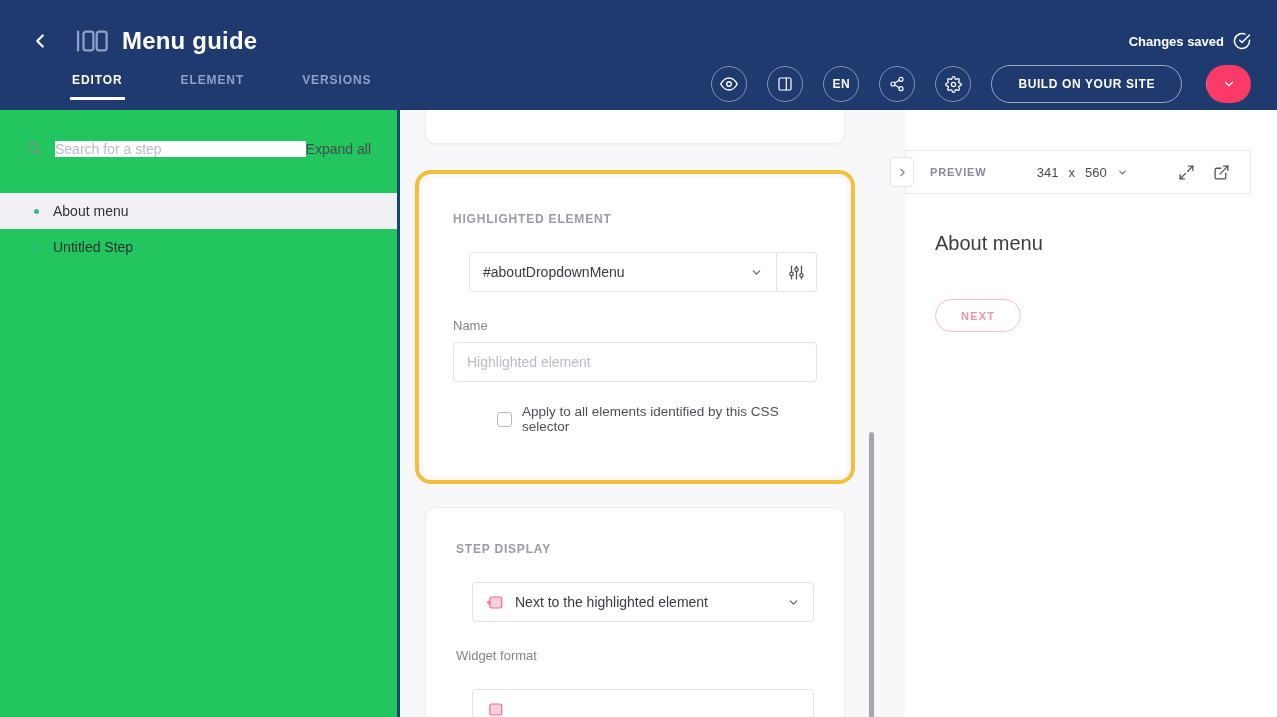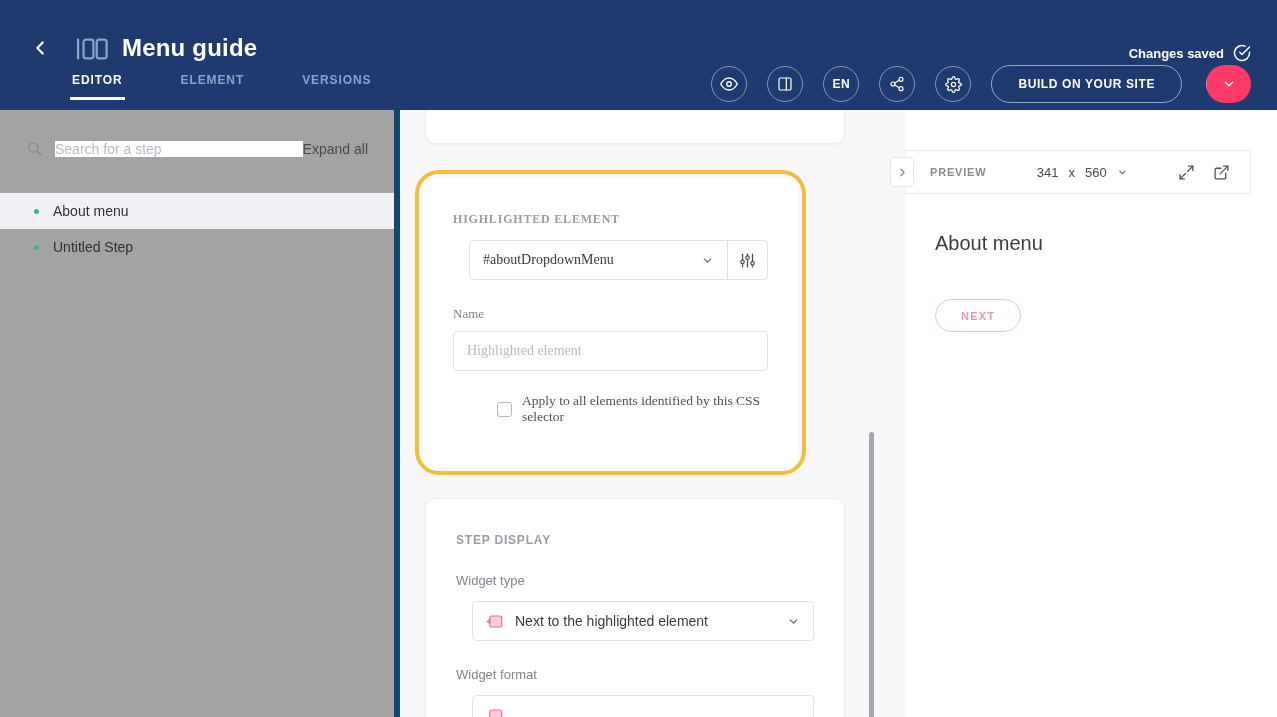--- a/index.html
+++ b/index.html
@@ -2,21 +2,21 @@
 <html><head>
 <meta charset="utf-8">
 <style>
   *{margin:0;padding:0;box-sizing:border-box;}
   html,body{width:1277px;height:717px;}
   body{font-family:"Liberation Sans",sans-serif;background:#fff;}
   .app{width:1277px;height:717px;display:flex;flex-direction:column;overflow:hidden;background:#fff;position:relative;}
 
   
   .topbar{height:110px;background:#1f3a6e;color:#fff;flex:0 0 auto;padding:0 26px;}
-  .topbar-row1{display:flex;align-items:flex-end;height:62px;padding-top:20px;}
+  .topbar-row1{display:flex;align-items:center;height:62px;padding-top:20px;}
   .back-btn{width:28px;height:28px;display:flex;align-items:center;justify-content:center;cursor:pointer;}
   .logo{margin-left:22px;display:flex;align-items:center;}
   .app-title{margin-left:14px;font-size:24px;font-weight:600;letter-spacing:.2px;}
   .saved{margin-left:auto;display:flex;align-items:center;gap:9px;font-size:13px;font-weight:700;}
   .topbar-row2{display:flex;align-items:center;height:44px;padding-left:44px;gap:28px;}
   .tabs{display:flex;align-items:center;height:100%;}
   .tab{font-size:12px;font-weight:700;letter-spacing:.9px;color:#8da0c9;margin-right:54px;cursor:pointer;
        padding:4px 2px 10px;border-bottom:3px solid transparent;}
   .tab.active{color:#fff;border-bottom-color:#fff;}
   .topbar-actions{margin-left:auto;display:flex;align-items:center;gap:20px;}
@@ -27,41 +27,41 @@
       padding:0 26px;font-size:12px;font-weight:700;letter-spacing:.6px;cursor:pointer;font-family:inherit;white-space:nowrap;}
   .publish{display:flex;height:38px;border-radius:19px;background:#fb3a68;overflow:hidden;margin-left:4px;cursor:pointer;}
   .publish-main{display:flex;align-items:center;justify-content:center;padding:0 44px;font-size:12px;font-weight:700;letter-spacing:.8px;color:#fff;}
   .publish-divider{width:1px;background:rgba(255,255,255,.35);}
   .publish-caret{width:44px;display:flex;align-items:center;justify-content:center;color:#fff;}
 
   
   .body{flex:1;display:flex;min-height:0;}
 
   
-  .sidebar{width:400px;background:#a3a3a3;border-right:6px solid #0c4a6e;flex:0 0 auto;}
+  .sidebar{width:400px;background:#22c55e;border-right:3px solid #0c4a6e;flex:0 0 auto;}
   .search-row{display:flex;align-items:center;padding:30px 26px 0;}
   .search-input{flex:1;border:none;outline:none;margin-left:12px;font-size:14px;color:#3a3a44;font-family:inherit;min-width:0;}
   .search-input::placeholder{color:#b9bac6;}
   .expand-all{font-size:14px;color:#4a4a52;cursor:pointer;white-space:nowrap;}
   .step-list{margin-top:36px;}
   .step-item{height:36px;display:flex;align-items:center;padding-left:34px;font-size:14px;color:#303038;cursor:pointer;}
   .step-item.selected{background:#f1f1f5;}
   .step-dot{width:5px;height:5px;border-radius:50%;background:#3eb489;margin-right:14px;flex:0 0 auto;}
 
   
   .main{flex:1;background:#f8f8fa;position:relative;overflow:hidden;min-width:0;}
   .cards{position:absolute;top:0;left:25px;width:420px;}
   .card{background:#fff;border:1px solid #ededf1;border-radius:10px;box-shadow:0 1px 2px rgba(30,30,60,.05);}
   .card-partial{height:34px;border-top:none;border-radius:0 0 10px 10px;}
-  .hl-wrap{margin:26px 0 0 -10px;border:4px solid #f0bf3b;border-radius:24px;padding:4px;width:391px;font-family:Liberation Serif, serif;}
+  .hl-wrap{margin:26px 0 0 -10px;border:4px solid #f0bf3b;border-radius:16px;padding:4px;width:440px;}
   .hl-card{border-radius:8px;padding:34px 30px 42px;border:none;box-shadow:none;}
   .card2{margin-top:23px;padding:34px 30px;height:420px;}
   .section-heading{font-size:12px;font-weight:700;letter-spacing:.8px;color:#9b9ba6;}
   .field-label{font-size:13px;color:#83838e;margin-top:26px;}
-  .select-row{display:flex;margin-top:13px;padding-left:16px;}
+  .select-row{display:flex;margin-top:26px;padding-left:16px;}
   .select{flex:1;height:40px;border:1px solid #e2e2e8;border-radius:4px 0 0 4px;display:flex;align-items:center;
       padding:0 13px;background:#fff;cursor:pointer;min-width:0;}
   .select.full{border-radius:4px;gap:12px;}
   .select-value{font-size:14px;color:#3a3a44;white-space:nowrap;overflow:hidden;}
   .chev-auto{margin-left:auto;display:flex;align-items:center;}
   .icon-btn-sq{width:40px;height:40px;border:1px solid #e2e2e8;border-left:none;border-radius:0 4px 4px 0;
       display:flex;align-items:center;justify-content:center;background:#fff;cursor:pointer;flex:0 0 auto;}
   .text-input{width:100%;height:40px;border:1px solid #e2e2e8;border-radius:4px;margin-top:9px;padding:0 13px;
       font-size:14px;color:#3a3a44;outline:none;font-family:inherit;background:#fff;}
   .text-input::placeholder{color:#b9bac6;}
@@ -241,21 +241,20 @@
             <div class="checkbox-row">
               <span class="checkbox"></span>
               <span class="checkbox-label">Apply to all elements identified by this CSS selector</span>
             </div>
           </div>
         </div>
 
         <div class="card card2">
           <div class="section-heading">STEP DISPLAY</div>
 
-          <div class="field-label">Widget type</div>
           <div class="select-row">
             <div class="select full">
               <span>
                 <svg width="17" height="17" viewBox="0 0 20 20">
                     <path d="M6.5 3.5h10c1.1 0 2 .9 2 2v9c0 1.1-.9 2-2 2h-10c-1.1 0-2-.9-2-2v-9c0-1.1.9-2 2-2z" fill="#fbd0da" stroke="#ef6f90" stroke-width="1.4"></path>
                     <path d="M4.4 7.8 1.6 10l2.8 2.2z" fill="#fbd0da" stroke="#ef6f90" stroke-width="1.4" stroke-linejoin="round"></path>
                   </svg>
               </span>
               <span class="select-value">Next to the highlighted element</span>
               <span class="chev-auto">

